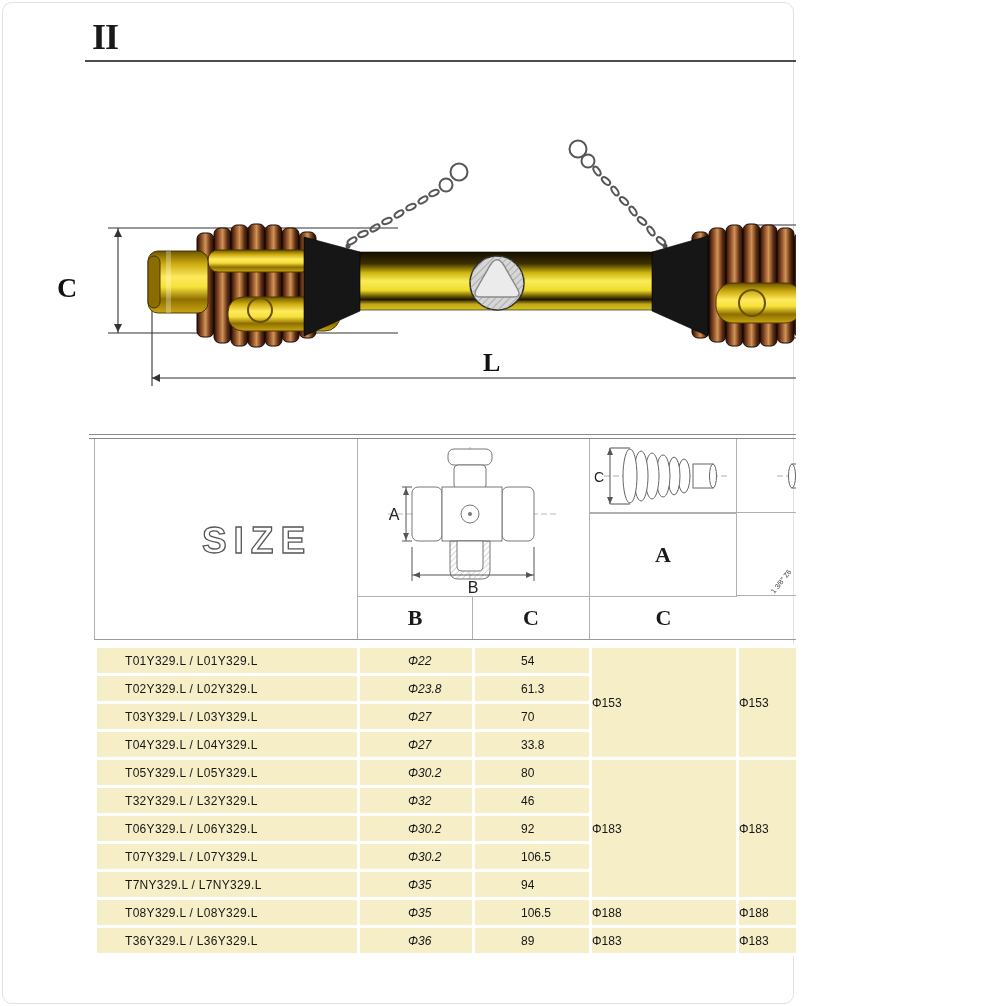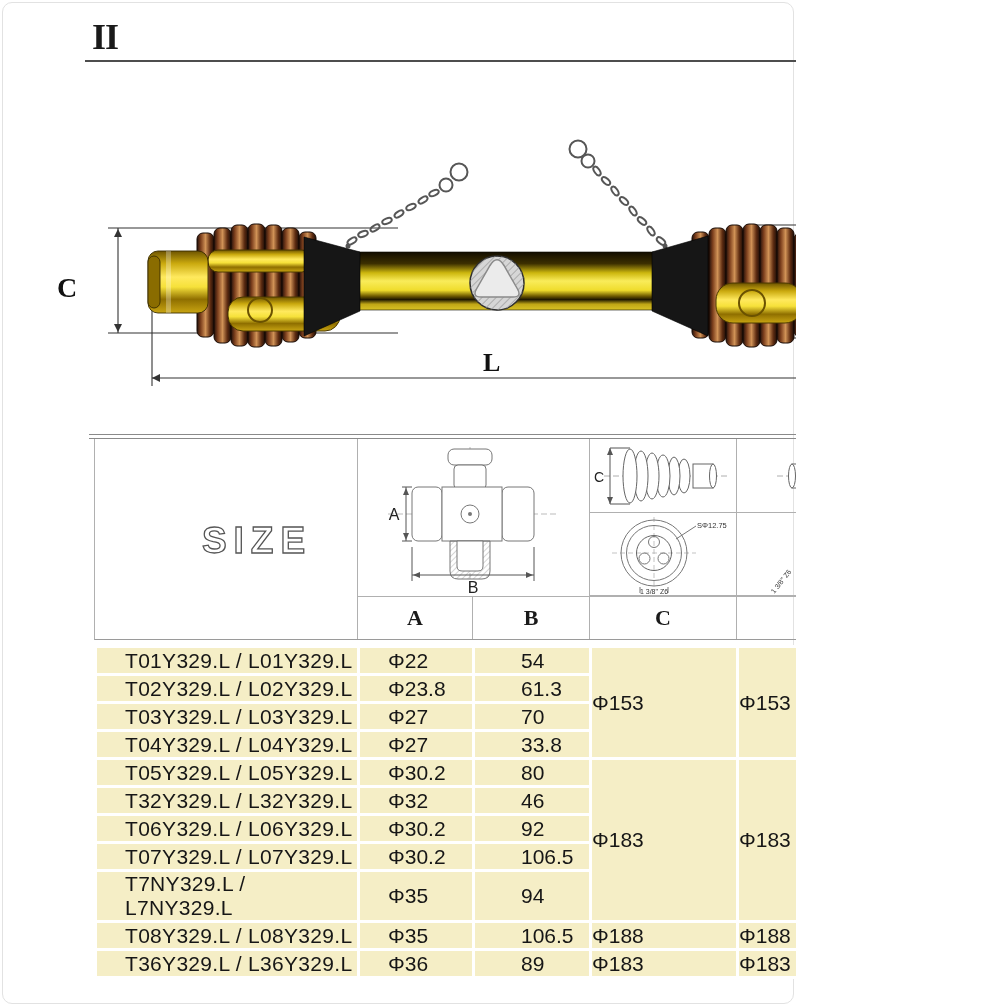--- a/index.html
+++ b/index.html
@@ -27,24 +27,24 @@
   .br{border-right:1px solid #b0b0b0;} .bb{border-bottom:1px solid #b0b0b0;} .bt{border-top:1px solid #b0b0b0;}
   .hdr{display:flex;align-items:center;justify-content:center;
        font-family:"Liberation Serif",serif;font-weight:700;font-size:22px;}
   #cell-size{grid-column:1;grid-row:1/4;display:flex;align-items:center;justify-content:flex-end;}
   #cell-cross{grid-column:2/4;grid-row:1/3;}
   #cell-bell-l{grid-column:4;grid-row:1;} #cell-bell-r{grid-column:5;grid-row:1;}
   #cell-spline{grid-column:4;grid-row:2;} #cell-clamp{grid-column:5;grid-row:2;}
 
   
   #spec-table{left:94px;top:645px;width:827px;border-collapse:collapse;table-layout:fixed;}
-  #spec-table td{background:#f5eec6;border:3px solid #fff;height:25px;font-size:21px;
+  #spec-table td{background:#f5eec6;border:3px solid #fff;height:25px;font-size:12px;
                  color:#161616;padding:0;vertical-align:middle;}
   #spec-table td.model{padding-left:28px;letter-spacing:.3px;}
-  #spec-table td.aval{padding-left:28px;}
+  #spec-table td.aval{padding-left:48px;font-style:italic;}
   #spec-table td.bval{padding-left:46px;}
   #spec-table td.cval{text-align:left;}
   svg text{user-select:none;}
 </style>
 </head>
 <body>
 
 <div id="page">
   <div id="frame"></div>
 
@@ -286,39 +286,20 @@
           <path d="M138 9 H158"></path>
             <path d="M138 65 H158"></path>
             <path d="M158 9 V65"></path>
           <polygon points="155,16 161,16 158,9" fill="#555" stroke="none"></polygon>
           <polygon points="155,58 161,58 158,65" fill="#555" stroke="none"></polygon>
         </g>
         <text x="168" y="43" font-size="14" fill="#222">C</text>
       </svg>
     </div>
 
-    <div class="gcell br bb" id="cell-spline">
-      <svg width="147" height="83" viewBox="0 0 147 83">
-        <path d="M22 40 H106" stroke="#aaa" stroke-width=".7" stroke-dasharray="5 3"></path>
-        <path d="M64 4 V76" stroke="#aaa" stroke-width=".7" stroke-dasharray="5 3"></path>
-        <g stroke="#777" fill="none" stroke-width="1">
-          <circle cx="64" cy="40" r="33"></circle>
-            <circle cx="64" cy="40" r="27.5"></circle>
-          <circle cx="64" cy="40" r="17.5" stroke="#666"></circle>
-          <circle cx="64" cy="29" r="5.5"></circle>
-            <circle cx="54.5" cy="45.5" r="5.5"></circle>
-            <circle cx="73.5" cy="45.5" r="5.5"></circle>
-          <path d="M86 26 L106 13"></path>
-          <path d="M50 74 V80"></path>
-            <path d="M78 74 V80"></path>
-        </g>
-        <text x="107" y="15" font-size="7.5" fill="#333">SΦ12.75</text>
-        <text x="64" y="81" text-anchor="middle" font-size="7" fill="#333">1 3/8" Z6</text>
-      </svg>
-    </div>
 
     <div class="gcell bb" id="cell-clamp">
       <svg width="184" height="83" viewBox="0 0 184 83">
         <defs>
           <pattern id="hatch3" width="3.5" height="3.5" patternUnits="userSpaceOnUse" patternTransform="rotate(45)">
             <line x1="0" y1="0" x2="0" y2="3.5" stroke="#999" stroke-width=".7"></line>
           </pattern>
         </defs>
         <path d="M66 68 Q56 64 62 54 L84 22 Q90 13 101 18 L146 38 Q168 46 157 58 L152 62 Q146 70 134 68 Z" stroke="#777" fill="none"></path>
         <circle cx="100" cy="44" r="17" stroke="#888" fill="none" stroke-dasharray="4 3"></circle>

